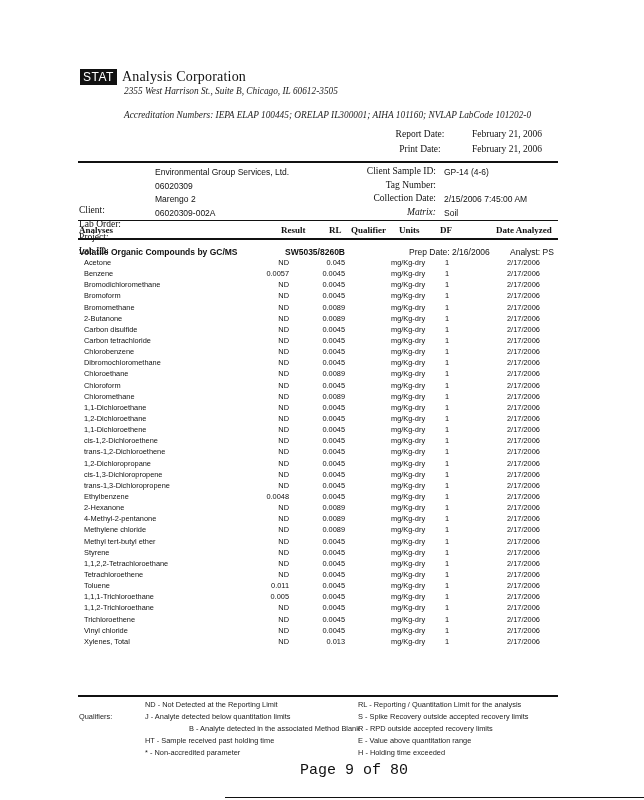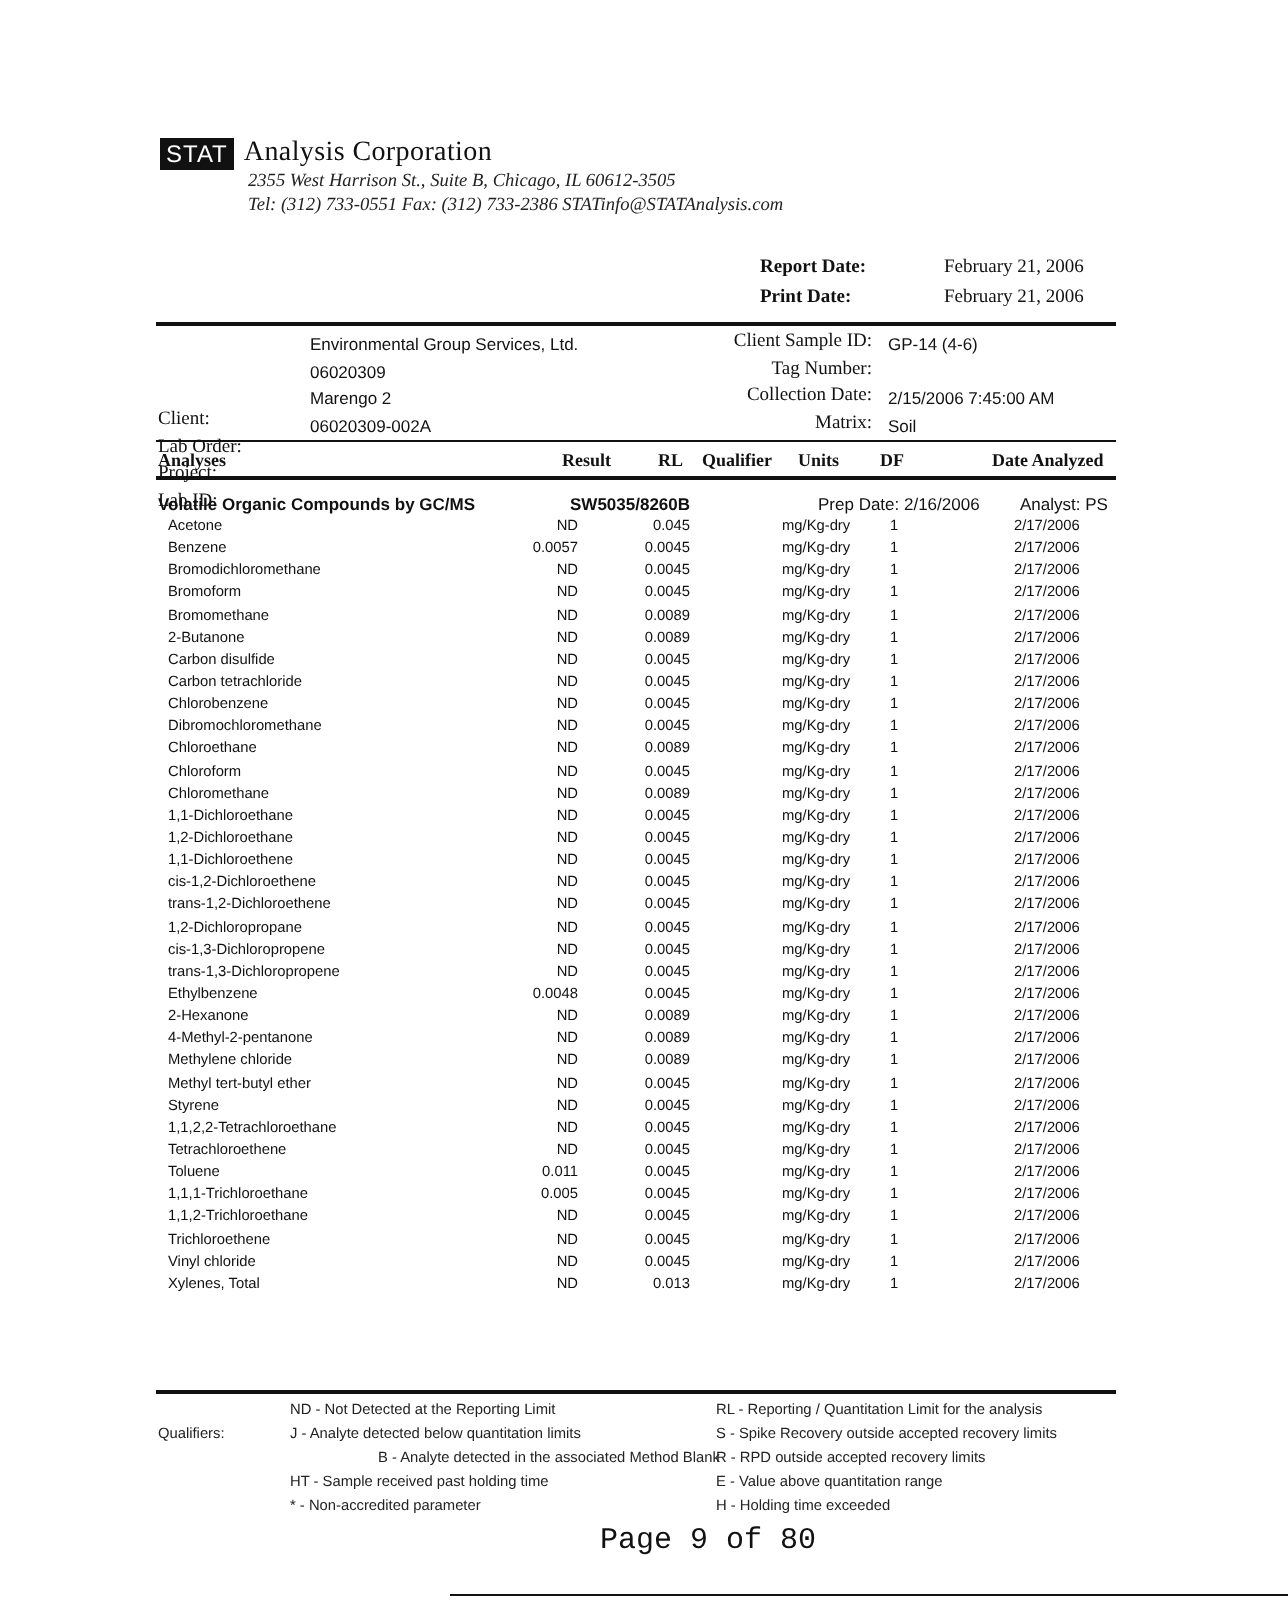--- a/index.html
+++ b/index.html
@@ -11,21 +11,21 @@
     
     .logo-row { position: absolute; left: 80px; top: 69px; display: flex; align-items: center; }
     .logo-box { background: #111; color: #fff; font-family: "Liberation Sans", sans-serif; font-size: 12px; padding: 1px 3px; letter-spacing: 0.5px; line-height: 14px; }
     .company-name { margin-left: 5px; font-family: "Liberation Serif", serif; font-weight: normal; font-size: 14px; letter-spacing: 0.2px; }
     .addr-line { position: absolute; left: 124px; font-family: "Liberation Serif", serif; font-style: italic; font-size: 9.3px; white-space: nowrap; color: #222; }
     .addr-1 { top: 86px; }
     .addr-2 { top: 98px; }
     .addr-3 { top: 110px; }
 
     .date-row { position: absolute; font-family: "Liberation Serif", serif; font-size: 9.5px; white-space: nowrap; }
-    .date-row .lbl { display: inline-block; width: 80px; text-align: left; font-weight: bold; }
+    .date-row .lbl { display: inline-block; width: 80px; text-align: center; }
     .date-row .val { display: inline-block; margin-left: 12px; }
     .report-date { left: 380px; top: 129px; }
     .print-date { left: 380px; top: 144px; }
 
     .rule { position: absolute; background: #111; height: 1px; }
     .rule-thick { height: 2px; }
 
     
     .info { position: absolute; font-family: "Liberation Serif", serif; font-size: 9.5px; white-space: nowrap; }
     .info-left-lbl { left: 79px; margin-top: 39px; }
@@ -60,21 +60,21 @@
 </head>
 <body>
 
 <div class="page">
 
   <div class="logo-row">
     <span class="logo-box">STAT</span>
     <span class="company-name">Analysis Corporation</span>
   </div>
   <div class="addr-line addr-1">2355 West Harrison St., Suite B, Chicago, IL 60612-3505</div>
-  <div class="addr-line addr-2">Tel: (312) 733-0551  Fax: (312) 733-2386  STATinfo@STATAnalysis.com</div>
+  <div class="addr-line addr-3">Accreditation Numbers: IEPA ELAP 100445; ORELAP IL300001; AIHA 101160; NVLAP LabCode 101202-0</div>
 
   <div class="date-row report-date">
     <span class="lbl">Report Date:</span><span class="val">February 21, 2006</span>
   </div>
   <div class="date-row print-date">
     <span class="lbl">Print Date:</span><span class="val">February 21, 2006</span>
   </div>
 
   <div class="rule rule-thick" style="left:78px; top:161px; width:480px;"></div>
 
@@ -86,21 +86,21 @@
   <div class="info info-left-val" style="top:194px;">Marengo 2</div>
   <div class="info info-left-lbl" style="top:207px;">Lab ID:</div>
   <div class="info info-left-val" style="top:208px;">06020309-002A</div>
 
   <div class="info info-right-lbl" style="top:166px;">Client Sample ID:</div>
   <div class="info info-right-val" style="top:167px;">GP-14 (4-6)</div>
   <div class="info info-right-lbl" style="top:180px;">Tag Number:</div>
   <div class="info info-right-val" style="top:181px;"></div>
   <div class="info info-right-lbl" style="top:193px;">Collection Date:</div>
   <div class="info info-right-val" style="top:194px;">2/15/2006 7:45:00 AM</div>
-  <div class="info info-right-lbl" style="top:207px;">Matrix:</div>
+  <div class="info info-right-lbl" style="top:207px;font-style:italic;">Matrix:</div>
   <div class="info info-right-val" style="top:208px;">Soil</div>
 
   <div class="rule" style="left:78px; top:220px; width:480px;"></div>
 
   <div class="th" style="left:79px;">Analyses</div>
   <div class="th" style="left:270px;padding-left:11px;">Result</div>
   <div class="th" style="left:329px;">RL</div>
   <div class="th" style="left:351px;">Qualifier</div>
   <div class="th" style="left:399px;">Units</div>
   <div class="th" style="left:440px;">DF</div>

